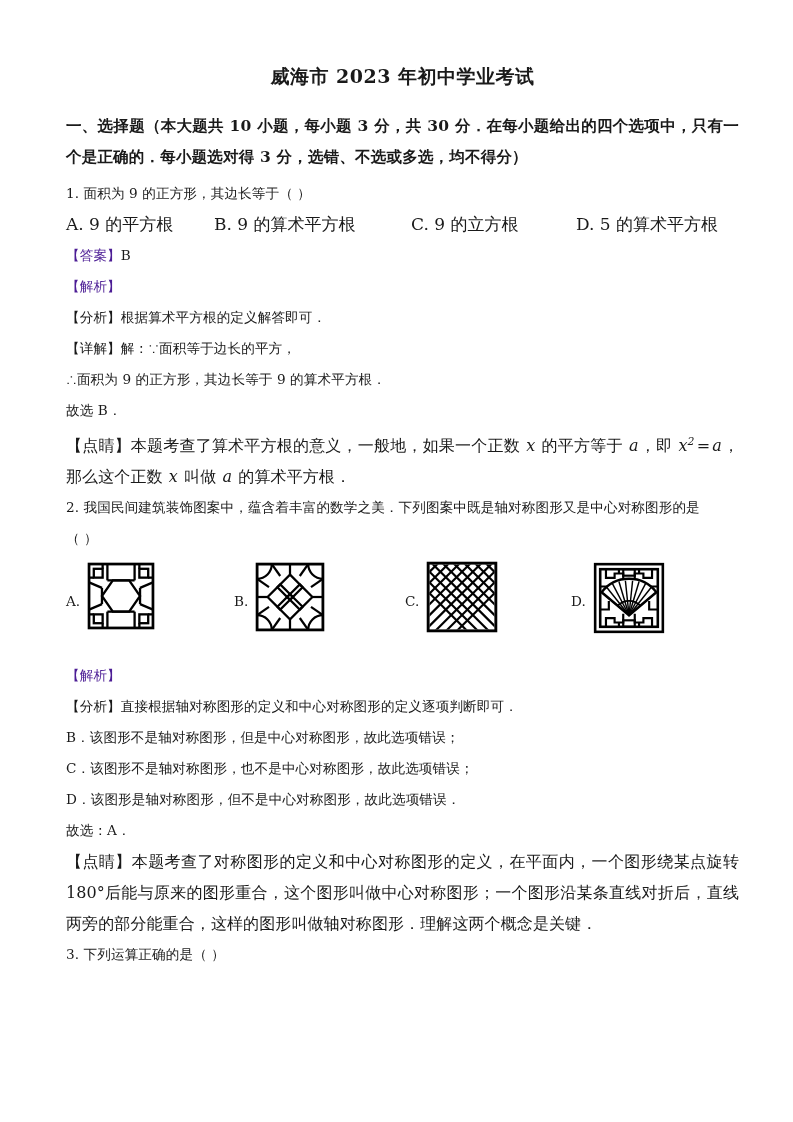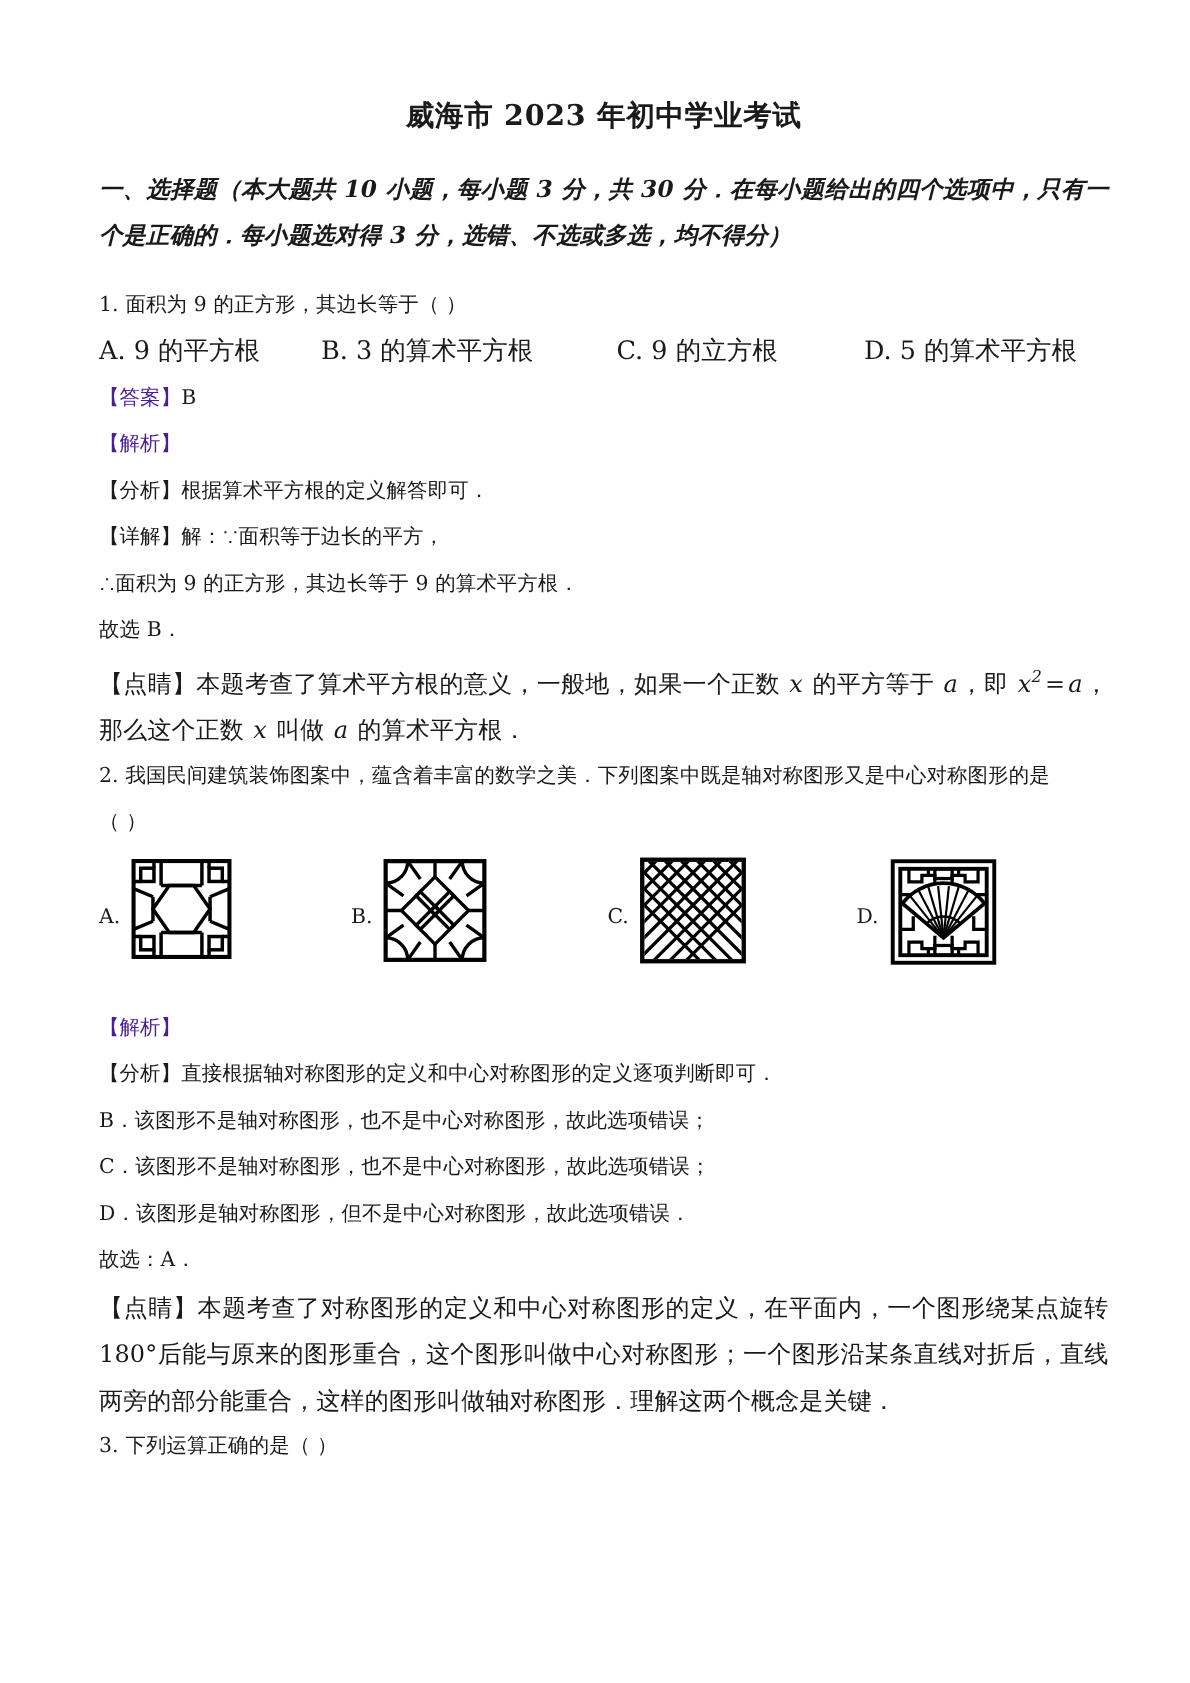--- a/index.html
+++ b/index.html
@@ -27,23 +27,22 @@
     font-weight: bold;
     letter-spacing: 0.5px;
     margin: 8px 0 20px 0;
     font-family: "DejaVu Serif", "Liberation Serif", serif;
   }
   .section-head {
     font-size: 15.5px;
     font-weight: bold;
     line-height: 31px;
     letter-spacing: 0.2px;
-    margin-bottom: 16px;
+    margin-bottom: 6px;
     text-align: justify;
-    font-style: italic;
   }
   .line {
     font-size: 13.6px;
     line-height: 31px;
     letter-spacing: 0.1px;
     text-align: justify;
     margin: 0;
   }
   .para {
     font-size: 16px;
@@ -106,21 +105,21 @@
 <div class="page">
 
   <div class="doc-title">威海市 2023 年初中学业考试</div>
 
   <div class="section-head">一、选择题（本大题共 10 小题，每小题 3 分，共 30 分．在每小题给出的四个选项中，只有一个是正确的．每小题选对得 3 分，选错、不选或多选，均不得分）</div>
 
   <div class="line">1. 面积为 9 的正方形，其边长等于（      ）</div>
 
   <div class="opts">
     <span style="left:0px;">A. 9 的平方根</span>
-    <span style="left:148px;">B. 3 的算术平方根</span>
+    <span style="left:148px;">B. 9 的算术平方根</span>
     <span style="left:345px;">C. 9 的立方根</span>
     <span style="left:510px;">D. 5 的算术平方根</span>
   </div>
 
   <div class="line"><span class="blue">【答案】</span><span>B</span></div>
 
   <div class="line"><span class="blue">【解析】</span></div>
 
   <div class="line"><span>【分析】</span><span>根据算术平方根的定义解答即可．</span></div>
 
@@ -321,21 +320,21 @@
     </div>
 
   </div>
 
 
   <div class="line"><span class="blue">【解析】</span></div>
 
   <div class="line"><span>【分析】</span><span>直接根据轴对称图形的定义和中心对称图形的定义逐项判断即可．</span></div>
 
 
-  <div class="line">B．该图形不是轴对称图形，也不是中心对称图形，故此选项错误；</div>
+  <div class="line">B．该图形不是轴对称图形，但是中心对称图形，故此选项错误；</div>
   <div class="line">C．该图形不是轴对称图形，也不是中心对称图形，故此选项错误；</div>
   <div class="line">D．该图形是轴对称图形，但不是中心对称图形，故此选项错误．</div>
   <div class="line">故选：A．</div>
 
   <div class="para"><span>【点睛】</span><span>本题考查了对称图形的定义和中心对称图形的定义，在平面内，一个图形绕某点旋转 180°后能与原来的图形重合，这个图形叫做中心对称图形；一个图形沿某条直线对折后，直线两旁的部分能重合，这样的图形叫做轴对称图形．理解这两个概念是关键．</span></div>
 
   <div class="line">3. 下列运算正确的是（      ）</div>
 
 </div>
 

